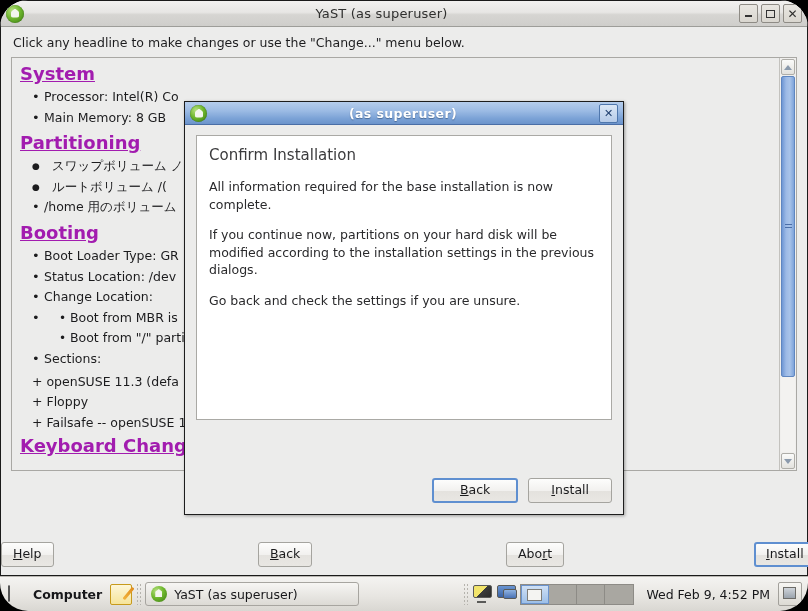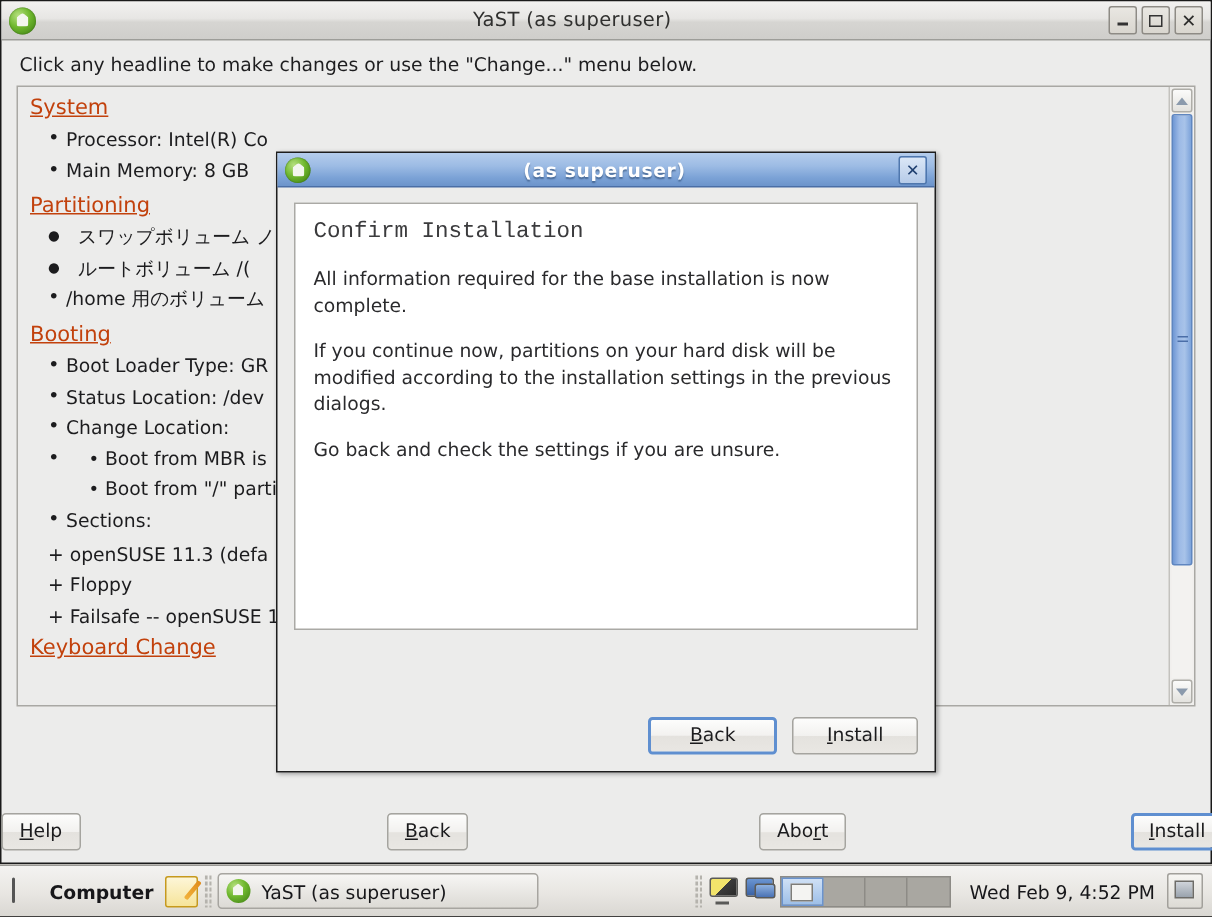--- a/index.html
+++ b/index.html
@@ -13,20 +13,21 @@
     overflow: hidden;
     font-family: "DejaVu Sans", "Liberation Sans", sans-serif;
     -webkit-font-smoothing: antialiased;
   }
   #screen {
     position: relative;
     width: 808px;
     height: 611px;
     background: #000000;
     overflow: hidden;
+    border-radius: 28px;
   }
 
   
   #yast-window {
     position: absolute;
     left: 0; top: 0;
     width: 808px;
     height: 576px;
     background: #ececeb;
     border: 1px solid #1a1a1a;
@@ -116,23 +117,23 @@
     display: flex;
     box-sizing: border-box;
   }
   .content-inner {
     flex: 1;
     padding: 3px 6px;
     overflow: hidden;
     position: relative;
   }
   .sec-head {
-    color: #c2410c;
-    font-size: 14px;
-    font-weight: normal;
+    color: #a21caf;
+    font-size: 18px;
+    font-weight: bold;
     text-decoration: underline;
     margin: 2px 0 3px 2px;
     display: inline-block;
     cursor: pointer;
   }
   ul.bl {
     margin: 0 0 2px 0;
     padding-left: 26px;
     list-style: none;
   }
@@ -326,21 +327,20 @@
     border: 1px solid #aaa9a5;
     height: 285px;
     padding: 10px 12px;
     box-sizing: border-box;
   }
   .dlg-h {
     font-size: 15px;
     color: #3b3b3d;
     margin: 0 0 14px 0;
     font-weight: normal;
-    font-family: Liberation Mono, monospace;
   }
   .dlg-p {
     font-size: 12.5px;
     color: #2a2a2c;
     line-height: 17.5px;
     margin: 0 0 13px 0;
     max-width: 392px;
   }
   .dlg-btns {
     position: absolute;

